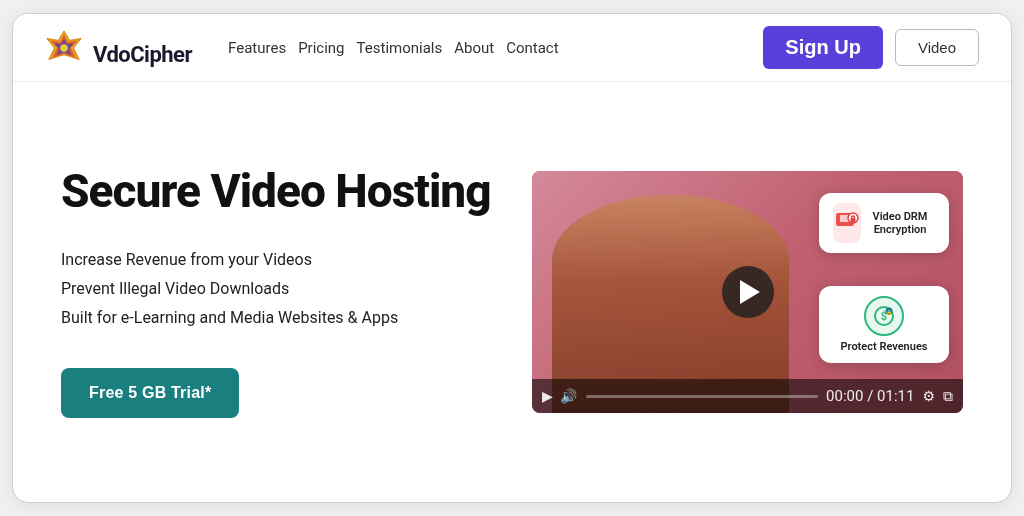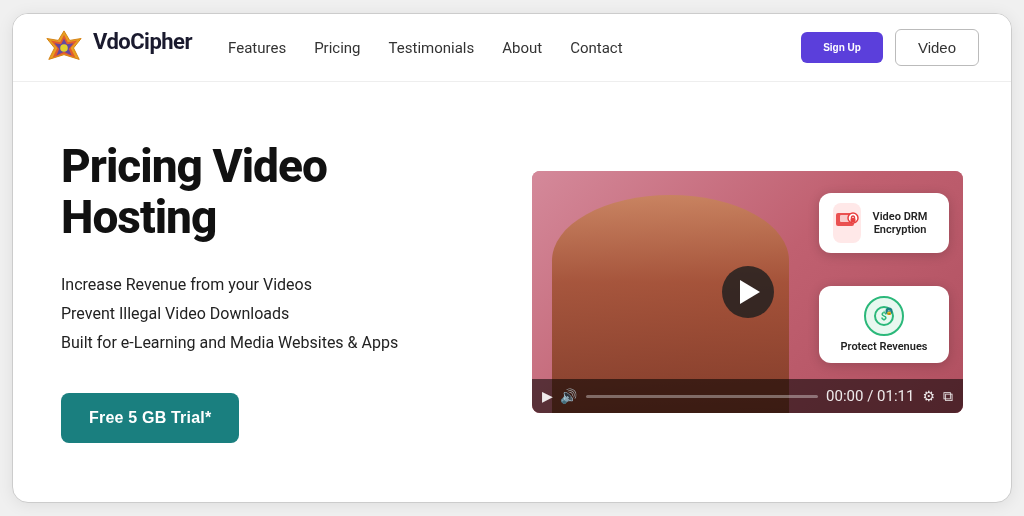--- a/index.html
+++ b/index.html
@@ -24,60 +24,60 @@
     nav {
       display: flex;
       align-items: center;
       padding: 0 32px;
       height: 68px;
       border-bottom: 1px solid #eee;
       background: #fff;
     }
     .logo-area {
       display: flex;
-      align-items: flex-start;
+      align-items: flex-end;
       gap: 10px;
       margin-right: 36px;
       text-decoration: none;
     }
     .logo-icon {
       width: 38px;
       height: 38px;
     }
     .logo-text {
       font-size: 22px;
       font-weight: 700;
       color: #1a1a2e;
       letter-spacing: -0.5px;
     }
     .nav-links {
       display: flex;
       align-items: center;
-      gap: 28px;
+      gap: 12px;
       flex: 1;
     }
     .nav-link {
       font-size: 15px;
       color: #333;
       text-decoration: none;
       cursor: pointer;
       font-weight: 400;
     }
     .nav-actions {
       display: flex;
       align-items: center;
       gap: 12px;
     }
     .btn-signup {
       background: #5b3fdb;
       color: #fff;
       border: none;
       border-radius: 6px;
       padding: 10px 22px;
-      font-size: 10px;
+      font-size: 20px;
       font-weight: 600;
       cursor: pointer;
       margin-left: 32px;
     }
     .btn-login {
       background: #fff;
       color: #333;
       border: 1.5px solid #bbb;
       border-radius: 6px;
       padding: 9px 22px;
@@ -305,21 +305,21 @@
 
     <div class="nav-actions">
       <button class="btn-signup">Sign Up</button>
       <button class="btn-login">Video</button>
     </div>
   </nav>
 
   <div class="hero">
 
     <div class="hero-left">
-      <h1 class="hero-title">Pricing Video Hosting</h1>
+      <h1 class="hero-title">Secure Video Hosting</h1>
       <ul class="hero-features">
         <li>Increase Revenue from your Videos</li>
         <li>Prevent Illegal Video Downloads</li>
         <li>Built for e-Learning and Media Websites &amp; Apps</li>
       </ul>
       <button class="btn-trial">Free 5 GB Trial*</button>
     </div>
 
     <div class="hero-right">
       <div class="video-player">

